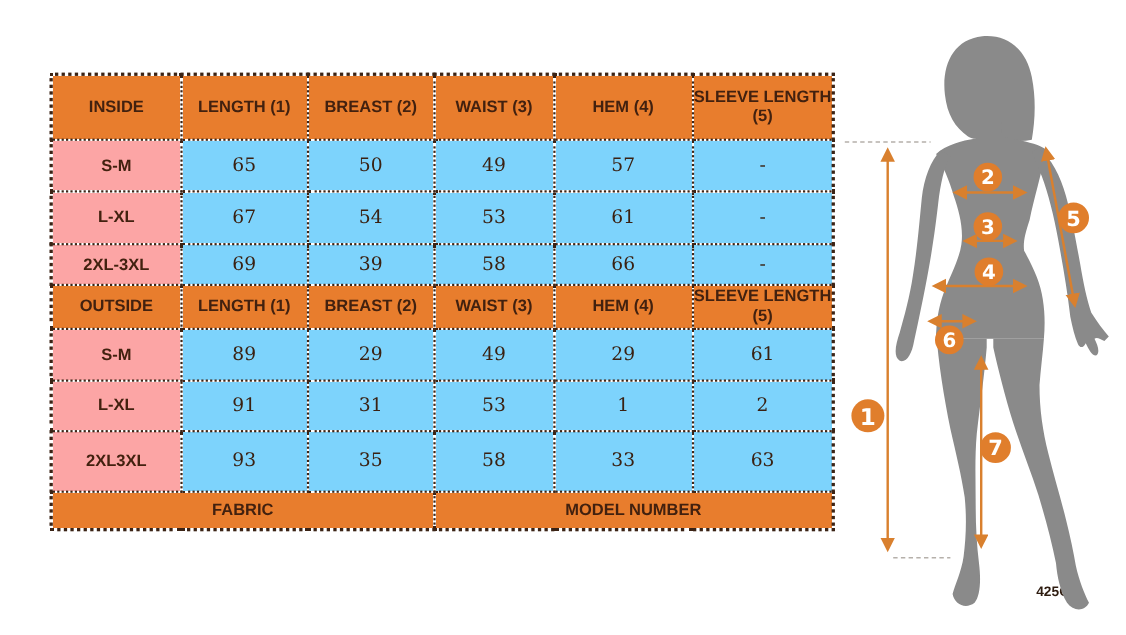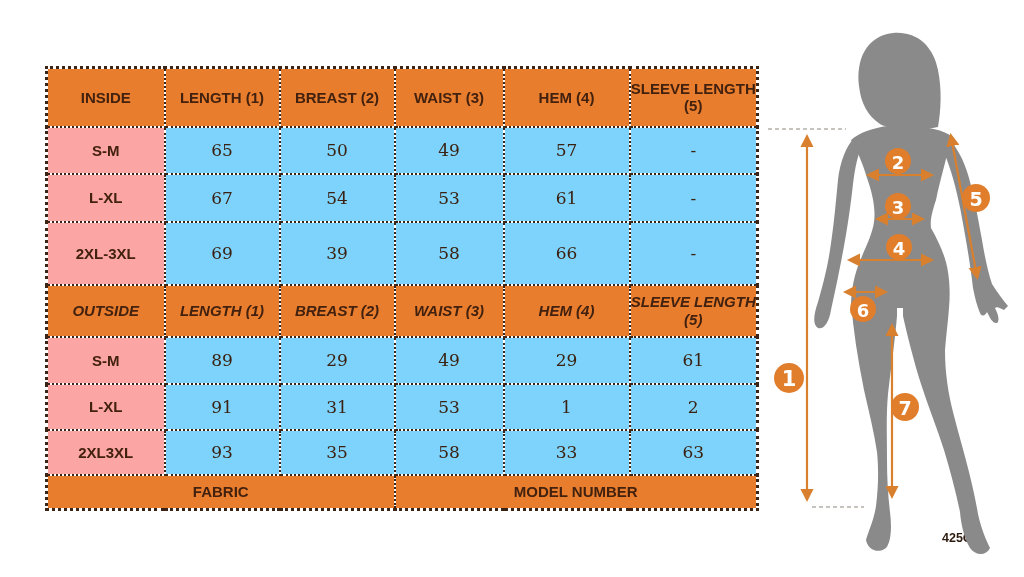--- a/index.html
+++ b/index.html
@@ -6,22 +6,22 @@
   .stage{position:relative;width:1024px;height:577px;background:#ffffff;overflow:hidden;
          font-family:"Liberation Sans",sans-serif;}
   table.size-table{position:absolute;left:45px;top:66px;width:711px;
          border-collapse:collapse;table-layout:fixed;
          border:3px dotted #3b2315;}
   .size-table td,.size-table th{border:2px dotted #3b2315;padding:0;text-align:center;vertical-align:middle;overflow:hidden;}
   .hdr{background:#E87D2D;color:#42210F;font-weight:700;font-size:15px;line-height:1.15;}
   .lbl{background:#fca5a5;color:#42210F;font-weight:700;font-size:15px;}
   .num{background:#7dd3fc;color:#3A2112;font-family:"DejaVu Serif",serif;font-size:17px;}
   .txtval{background:#F8CEAC;color:#3A2112;font-size:15px;letter-spacing:0.4px;}
-  tr.rh0{height:59px;} tr.rh1{height:47px;} tr.rh2{height:48px;} tr.rh3{height:63px;}
-  tr.rh4{height:52px;font-style:italic;} tr.rh5{height:47px;} tr.rh6{height:46px;} tr.rh7{height:45px;}
+  tr.rh0{height:59px;} tr.rh1{height:47px;} tr.rh2{height:48px;} tr.rh3{height:37px;}
+  tr.rh4{height:40px;} tr.rh5{height:47px;} tr.rh6{height:46px;} tr.rh7{height:55px;}
   tr.rh8{height:35px;} tr.rh9{height:40px;}
   .caption{position:absolute;left:942px;top:531px;font-size:12.5px;font-weight:700;color:#2E1C10;}
   svg.fig{position:absolute;left:760px;top:0;width:264px;height:577px;}
   .marker-num{font-family:"DejaVu Sans",sans-serif;font-weight:700;fill:#ffffff;}
 </style>
 </head>
 <body>
 
 <div class="stage">
 

